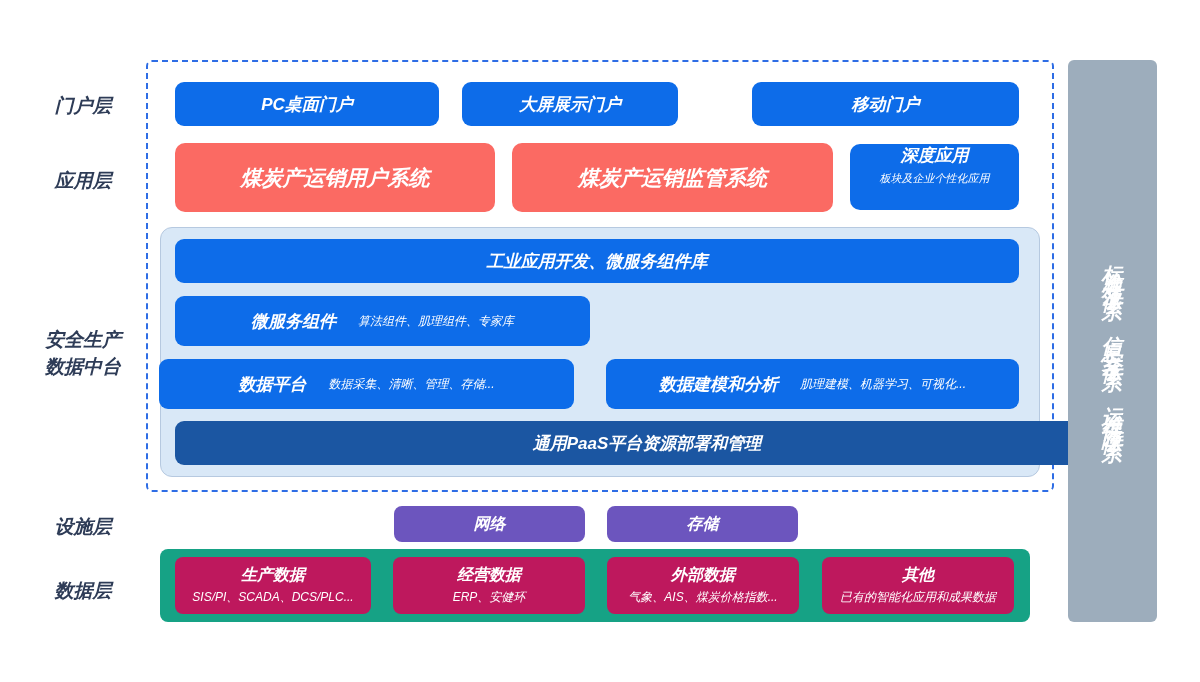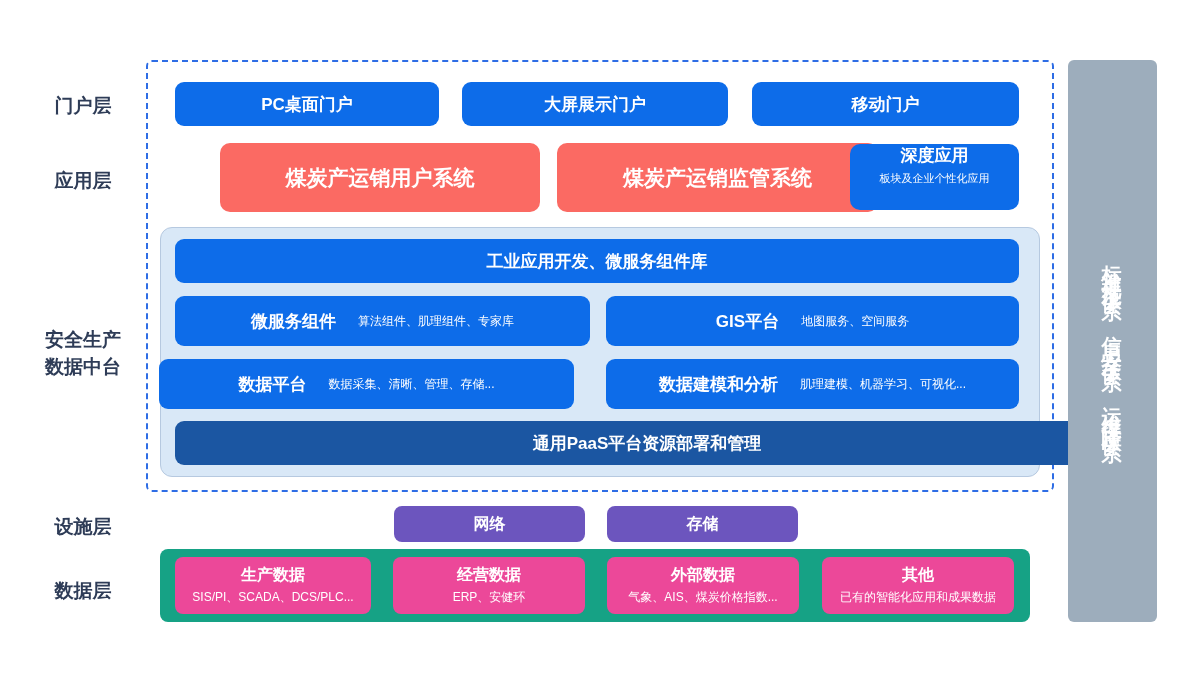--- a/index.html
+++ b/index.html
@@ -1,21 +1,21 @@
 <!DOCTYPE html>
 <html><head>
 <meta charset="utf-8">
 <style>
   * { margin: 0; padding: 0; box-sizing: border-box; }
   html, body { background: #ffffff; }
   body {
     font-family: "Liberation Sans", "DejaVu Sans", sans-serif;
     width: 1200px; height: 682px; position: relative; overflow: hidden;
   }
-  .canvas { position: absolute; left: 0; top: 0; width: 1200px; height: 682px; }
+  .canvas { position: absolute; left: 0; top: 0; width: 1200px; height: 682px; font-style: italic; }
 
   
   .layer-label {
     position: absolute; left: 28px; width: 110px;
     color: #2e3c57; font-weight: bold; font-size: 19px;
     text-align: center; line-height: 27px;
   }
 
   
   .dashed-frame {
@@ -28,21 +28,21 @@
     color: #ffffff; font-weight: bold;
   }
   .blue  { background: #0d6ce9; border-radius: 9px; }
   .red   { background: #fb6a63; border-radius: 10px; }
   .purple{ background: #6c55be; border-radius: 8px; }
 
   
   .portal-btn { top: 82px; height: 44px; font-size: 17px; }
 
   
-  .app-red { top: 143px; height: 69px; font-size: 21px; margin-left: 45px; }
+  .app-red { top: 143px; height: 69px; font-size: 21px; }
   .deep-app {
     position: absolute; left: 850px; top: 144px; width: 169px; height: 66px;
     background: #0d6ce9; border-radius: 10px; color: #fff;
     display: flex; flex-direction: column; align-items: center; justify-content: flex-start; gap: 4px;
   }
   .deep-app .t { font-weight: bold; font-size: 17px; }
   .deep-app .s { font-size: 11px; }
 
   
   .mid-panel {
@@ -66,21 +66,21 @@
   
   .fac-btn { top: 506px; height: 36px; width: 191px; font-size: 16px; }
 
   
   .data-panel {
     position: absolute; left: 160px; top: 549px; width: 870px; height: 73px;
     background: #16a285; border-radius: 8px;
   }
   .data-cell {
     position: absolute; top: 557px; height: 57px;
-    background: #ec4899; border-radius: 8px; color: #fff;
+    background: #be185d; border-radius: 8px; color: #fff;
     display: flex; flex-direction: column; align-items: center; justify-content: center; gap: 3px;
   }
   .data-cell .t { font-weight: bold; font-size: 16px; }
   .data-cell .s { font-size: 12px; }
 
   
   .side-bar {
     position: absolute; left: 1068px; top: 60px; width: 89px; height: 562px;
     background: #9dadbc; border-radius: 6px;
     display: flex; align-items: center; justify-content: center;
@@ -100,40 +100,36 @@
   <div class="layer-label" style="top:326px">
     <div>安全生产</div>
     <div>数据中台</div>
   </div>
   <div class="layer-label" style="top:513px">设施层</div>
   <div class="layer-label" style="top:577px">数据层</div>
 
   <div class="dashed-frame"></div>
 
   <div class="btn blue portal-btn" style="left:175px;width:264px">PC桌面门户</div>
-  <div class="btn blue portal-btn" style="left:462px;width:266px">大屏展示门户</div>
+  <div class="btn blue portal-btn" style="left:462px;width:216px">大屏展示门户</div>
   <div class="btn blue portal-btn" style="left:752px;width:267px">移动门户</div>
 
   <div class="btn red app-red" style="left:175px;width:320px">煤炭产运销用户系统</div>
   <div class="btn red app-red" style="left:512px;width:321px">煤炭产运销监管系统</div>
   <div class="deep-app">
     <div class="t">深度应用</div>
     <div class="s">板块及企业个性化应用</div>
   </div>
 
   <div class="mid-panel"></div>
   <div class="btn blue mid-bar" style="top:239px">工业应用开发、微服务组件库</div>
 
   <div class="cell" style="left:175px;top:296px">
     <span class="t">微服务组件</span>
     <span class="s">算法组件、肌理组件、专家库</span>
-  </div>
-  <div class="cell" style="left:606px;top:296px;width:413px">
-    <span class="t">GIS平台</span>
-    <span class="s">地图服务、空间服务</span>
   </div>
   <div class="cell" style="left:159px;top:359px">
     <span class="t">数据平台</span>
     <span class="s">数据采集、清晰、管理、存储...</span>
   </div>
   <div class="cell" style="left:606px;top:359px;width:413px">
     <span class="t">数据建模和分析</span>
     <span class="s">肌理建模、机器学习、可视化...</span>
   </div>
 

